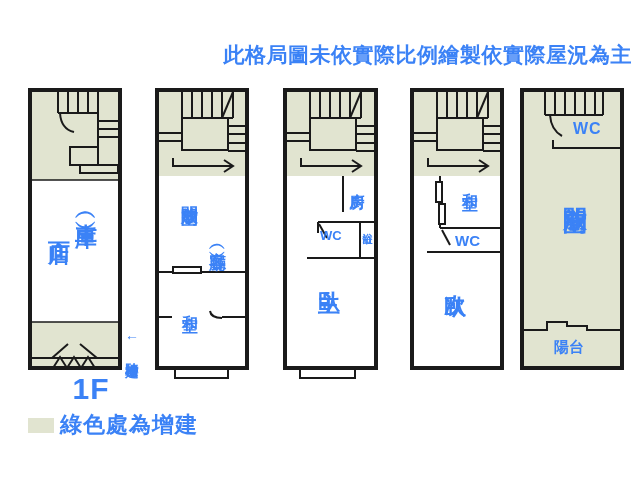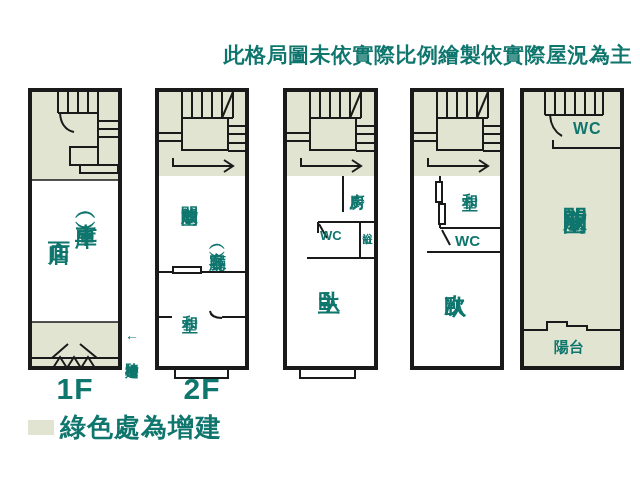--- a/index.html
+++ b/index.html
@@ -1,18 +1,18 @@
 <!DOCTYPE html>
 <html style="--green: #e1e4d0; --wall: #1a1a1a; --bg: #ffffff;"><head>
 <meta charset="utf-8">
 <style>
   html,body{margin:0;padding:0;background:#fff;}
   .canvas{
     position:relative;width:640px;height:480px;background:var(--bg,#fff);
-    font-family:"Liberation Sans",sans-serif;color:#0f766e;overflow:hidden;
+    font-family:"Liberation Sans",sans-serif;color:#3b82f6;overflow:hidden;
   }
   .title{
     position:absolute;top:41px;left:0;width:632px;text-align:right;
     font-size:21px;font-weight:bold;letter-spacing:0.5px;white-space:nowrap;
   }
   .unit{position:absolute;top:88px;height:284px;}
   .unit svg{position:absolute;left:0;top:0;overflow:visible;}
   .w2{stroke:var(--wall);stroke-width:2;fill:none;}
   .w15{stroke:var(--wall);stroke-width:1.5;fill:none;}
   .w4{stroke:var(--wall);stroke-width:4;fill:none;}
@@ -22,34 +22,34 @@
     position:absolute;writing-mode:vertical-rl;text-orientation:mixed;
     font-weight:bold;line-height:1;white-space:nowrap;letter-spacing:1px;
   }
   .htext{position:absolute;font-weight:bold;line-height:1;white-space:nowrap;}
   .flabel{
     position:absolute;top:284px;left:0;width:100%;text-align:center;
     font-size:30px;font-weight:bold;letter-spacing:1px;
   }
   .legend{position:absolute;left:28px;top:410px;display:flex;align-items:center;}
   .legend .swatch{width:26px;height:15px;margin-right:6px;}
-  .legend .ltext{font-size:26px;font-weight:bold;letter-spacing:1px;}
+  .legend .ltext{font-size:22px;font-weight:bold;letter-spacing:1px;}
   .annot{position:absolute;left:124px;top:328px;width:16px;text-align:center;}
   .annot .arr{font-size:14px;font-weight:bold;display:block;line-height:1;}
   .annot .vt{writing-mode:vertical-rl;font-size:13px;font-weight:bold;line-height:1;
     letter-spacing:1px;margin-top:3px;display:inline-block;}
 </style>
 </head>
 <body>
 
 <div class="canvas">
 
   <div class="title">此格局圖未依實際比例繪製依實際屋況為主</div>
 
-  <div class="unit" style="left:28px;width:94px;">
+  <div class="unit" style="left:28px;width:94px;padding-left:32px;">
     <svg width="94" height="296" viewBox="0 0 94 296">
       <rect class="gfill" x="4" y="4" width="86" height="88"></rect>
       <rect class="gfill" x="4" y="234" width="86" height="44"></rect>
       <path class="w15" d="M4 92 H90 M4 234 H90"></path>
       <g class="w2">
         <path d="M30 4 V25 M40 4 V25 M50 4 V25 M60 4 V25"></path>
         <path d="M70 4 V59"></path>
         <path d="M30 25 H70"></path>
         <path d="M70 33 H90 M70 41 H90 M70 49 H90"></path>
         <rect x="42" y="59" width="28" height="18"></rect>
@@ -91,21 +91,20 @@
         <rect class="wfill" x="18" y="179" width="28" height="6"></rect>
         <path d="M2 229 H17 M67 229 H92"></path>
         <path d="M55 223 Q 56 230 67 230"></path>
       </g>
       <rect class="wfill" x="20" y="280" width="53" height="10"></rect>
       <rect class="w4" x="2" y="2" width="90" height="278"></rect>
     </svg>
     <span class="vtext" style="left:26px;top:105px;font-size:17px;">開放空間</span>
     <span class="vtext" style="left:54px;top:150px;font-size:17px;">（客廳）</span>
     <span class="vtext" style="left:27px;top:214px;font-size:16px;">和室</span>
-    <div class="flabel">2F</div>
   </div>
 
   <div class="unit" style="left:283px;width:95px;">
     <svg width="95" height="296" viewBox="0 0 95 296">
       <rect class="gfill" x="4" y="4" width="87" height="84"></rect>
       <g class="w2">
         <path d="M27 4 V30 M37 4 V30 M47 4 V30 M57 4 V30 M67 4 V30 M78 4 V30"></path>
         <path d="M67 30 L78 4"></path>
         <path d="M27 30 H78"></path>
         <rect x="27" y="30" width="46" height="32"></rect>

